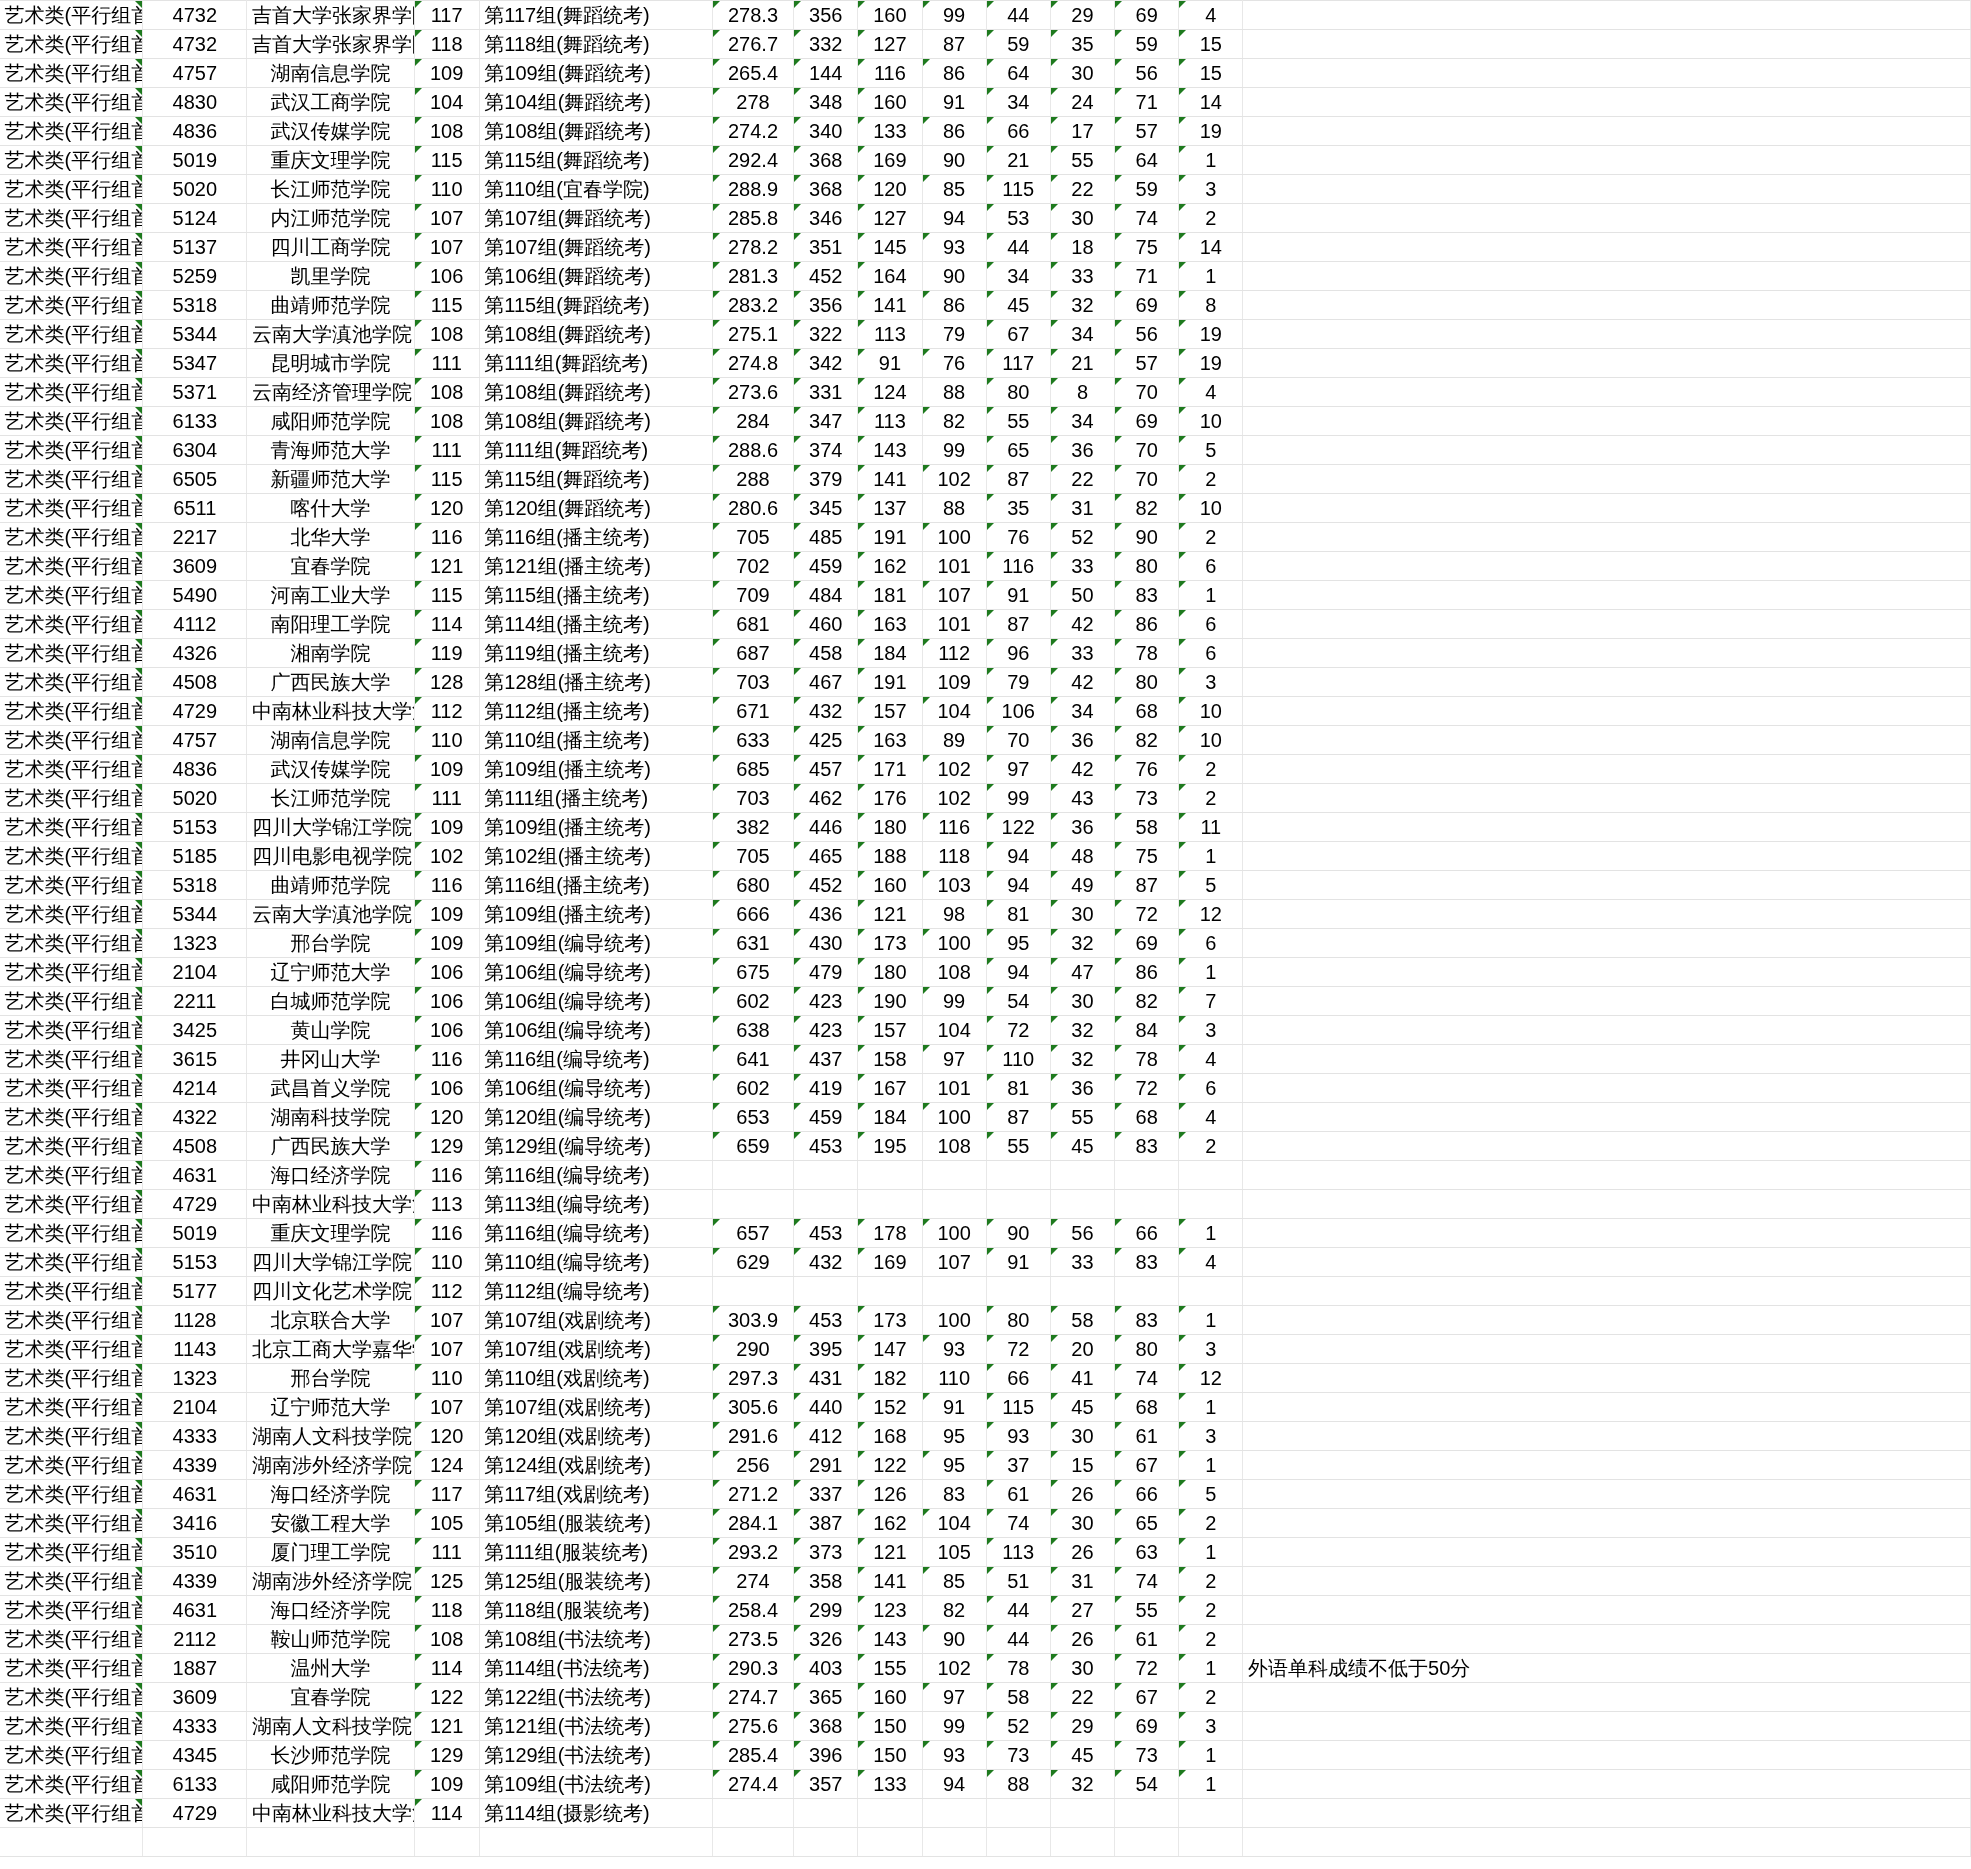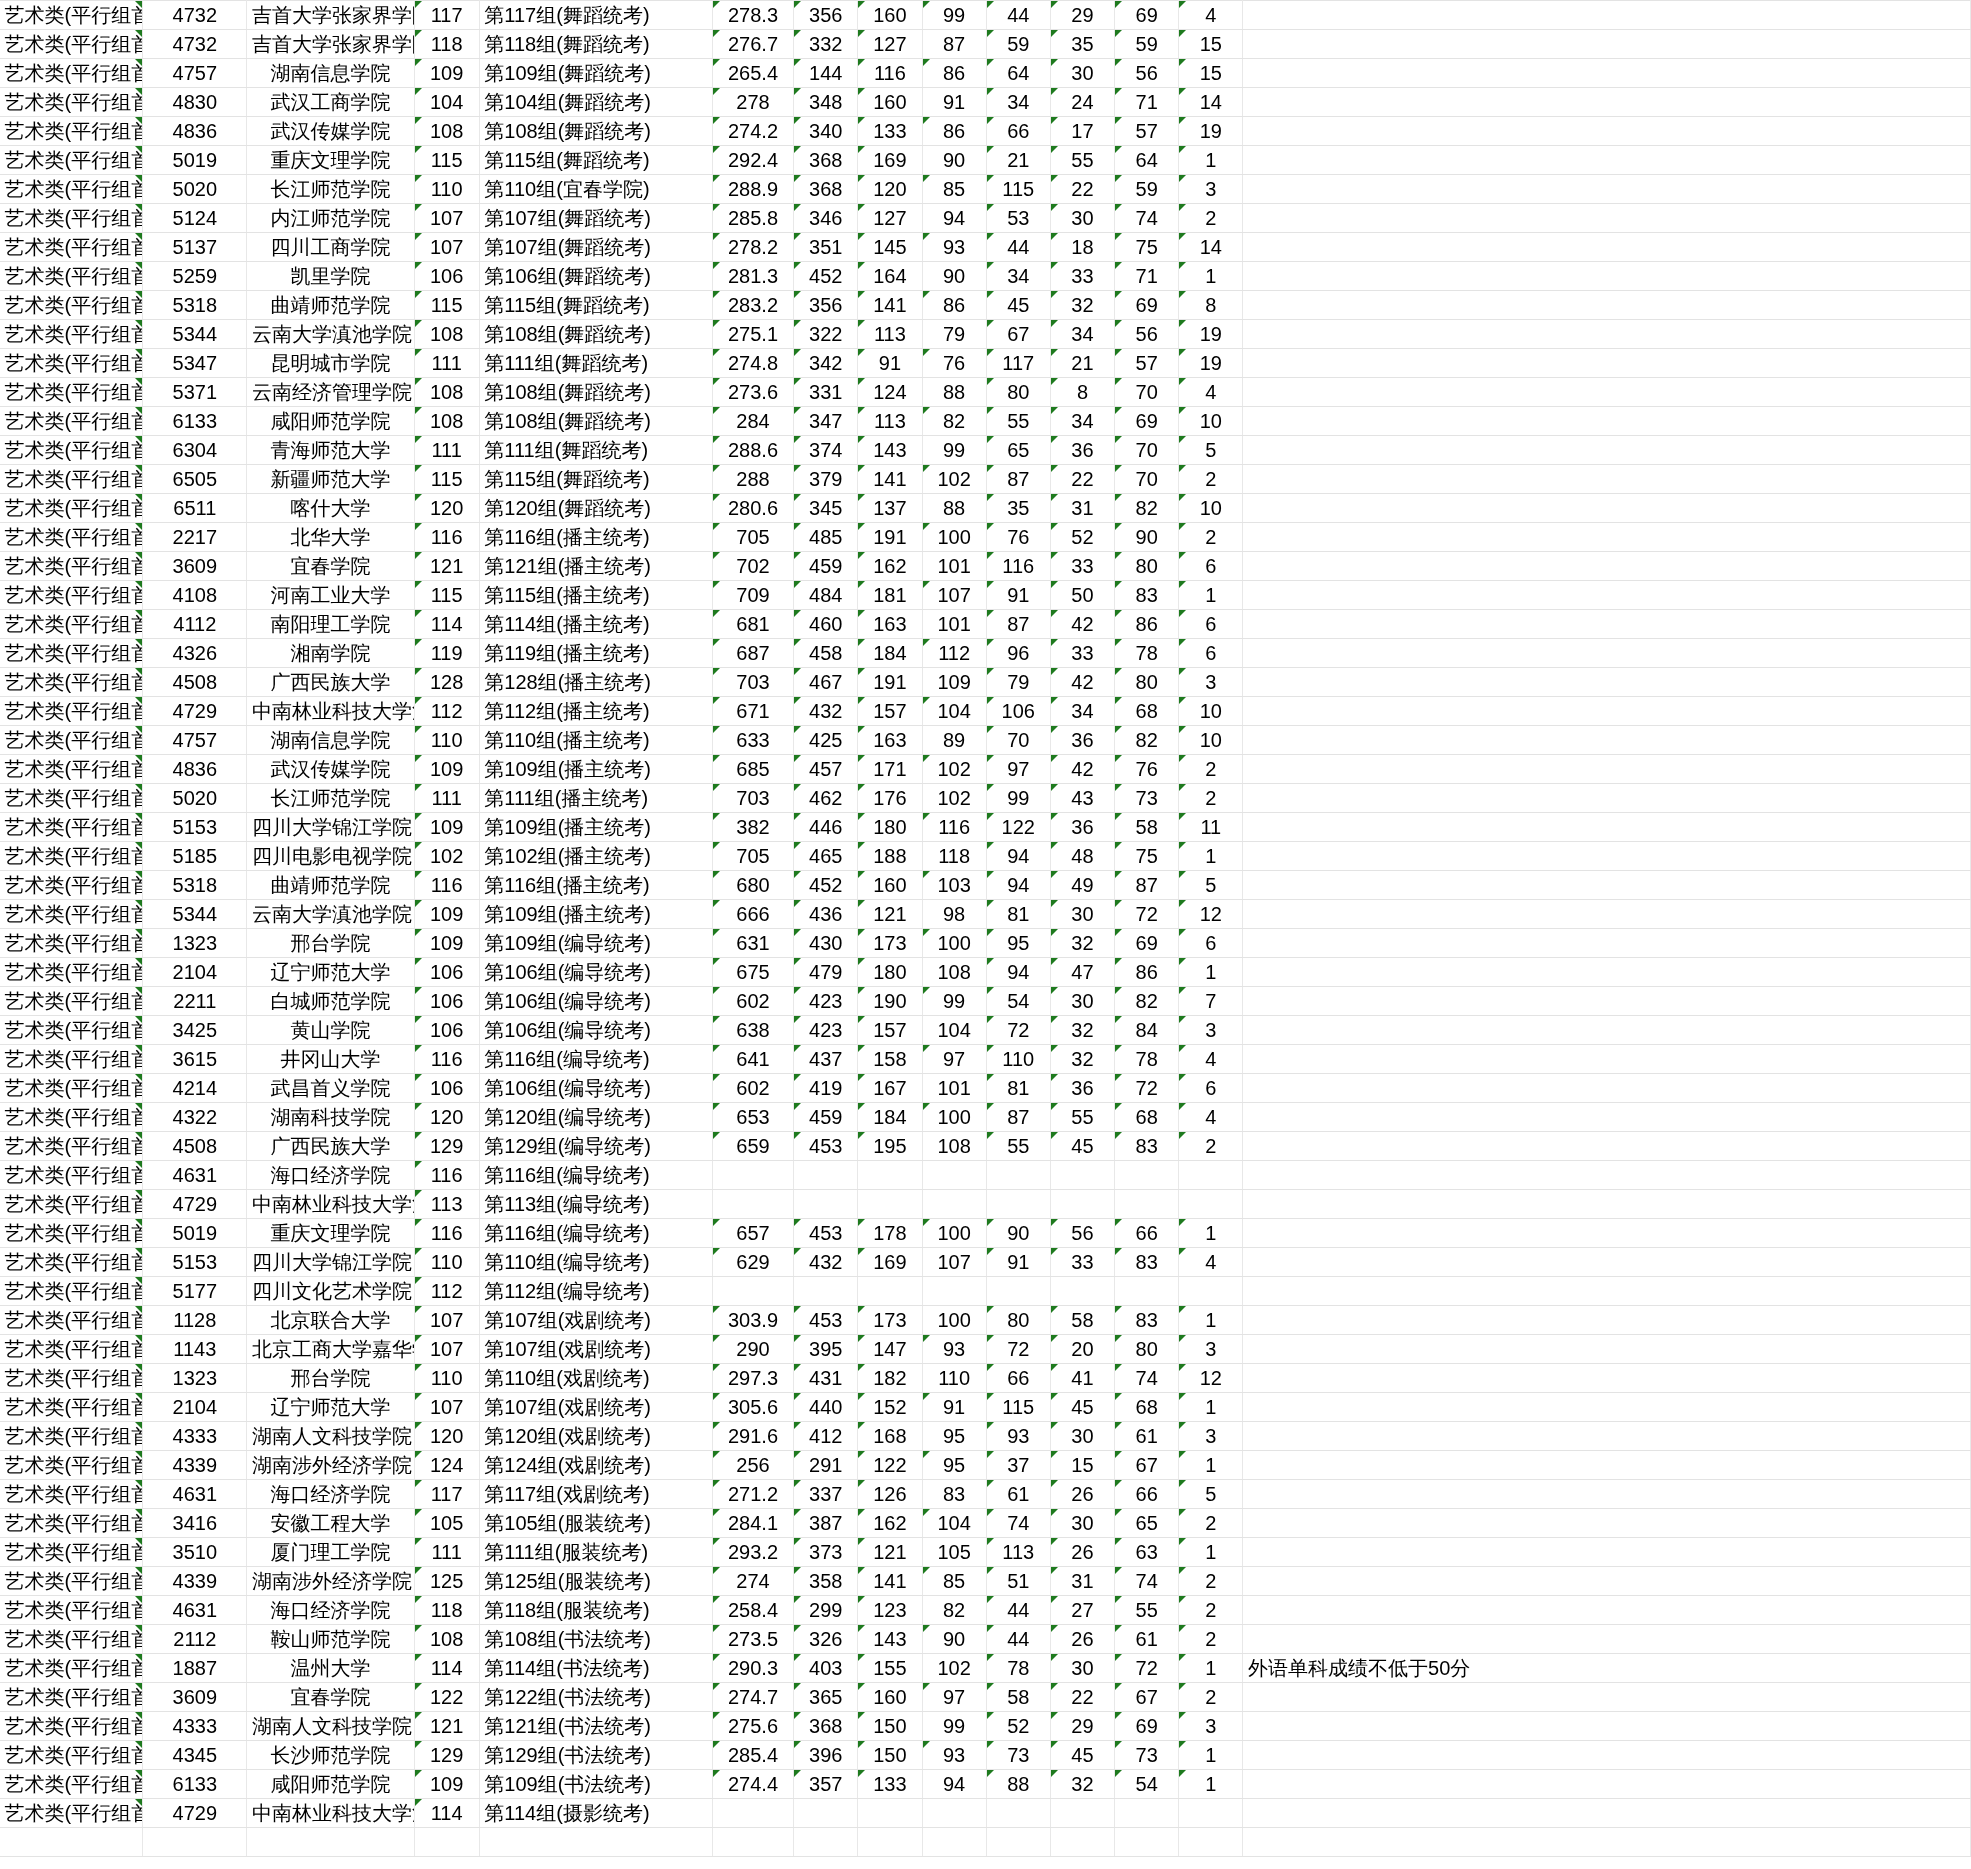--- a/index.html
+++ b/index.html
@@ -394,21 +394,21 @@
         <td class="c-n3 flag">162</td>
         <td class="c-n4">101</td>
         <td class="c-n5 flag">116</td>
         <td class="c-n6 flag">33</td>
         <td class="c-n7 flag">80</td>
         <td class="c-n8 flag">6</td>
         <td class="c-note"></td>
       </tr>
       <tr>
         <td class="c-cat flagr">艺术类(平行组首选物理)</td>
-        <td class="c-code">4108</td>
+        <td class="c-code">5490</td>
         <td class="c-univ">河南工业大学</td>
         <td class="c-grp flag">115</td>
         <td class="c-gname">第115组(播主统考)</td>
         <td class="c-n1 flag">709</td>
         <td class="c-n2 flag">484</td>
         <td class="c-n3 flag">181</td>
         <td class="c-n4 flag">107</td>
         <td class="c-n5 flag">91</td>
         <td class="c-n6 flag">50</td>
         <td class="c-n7 flag">83</td>

